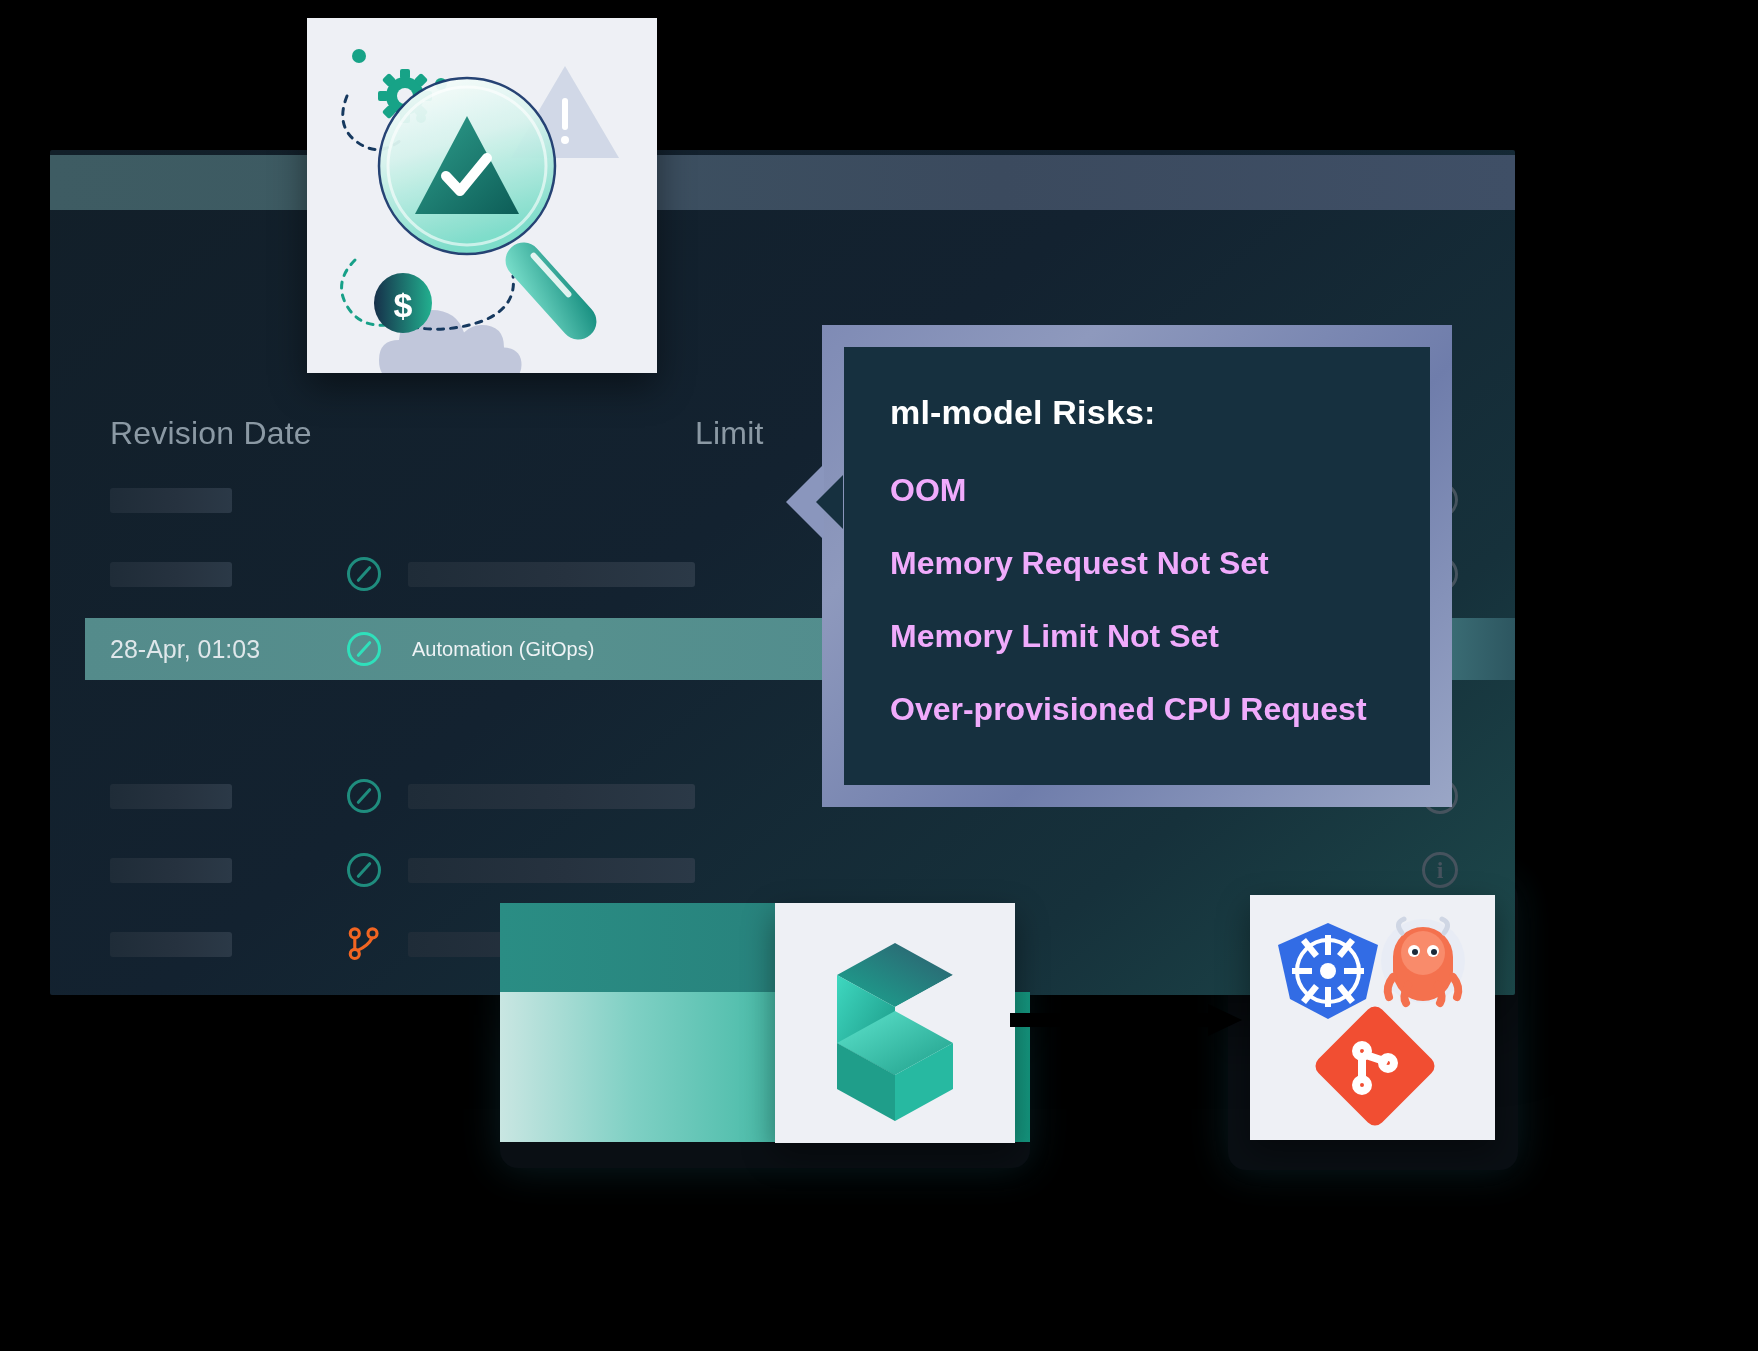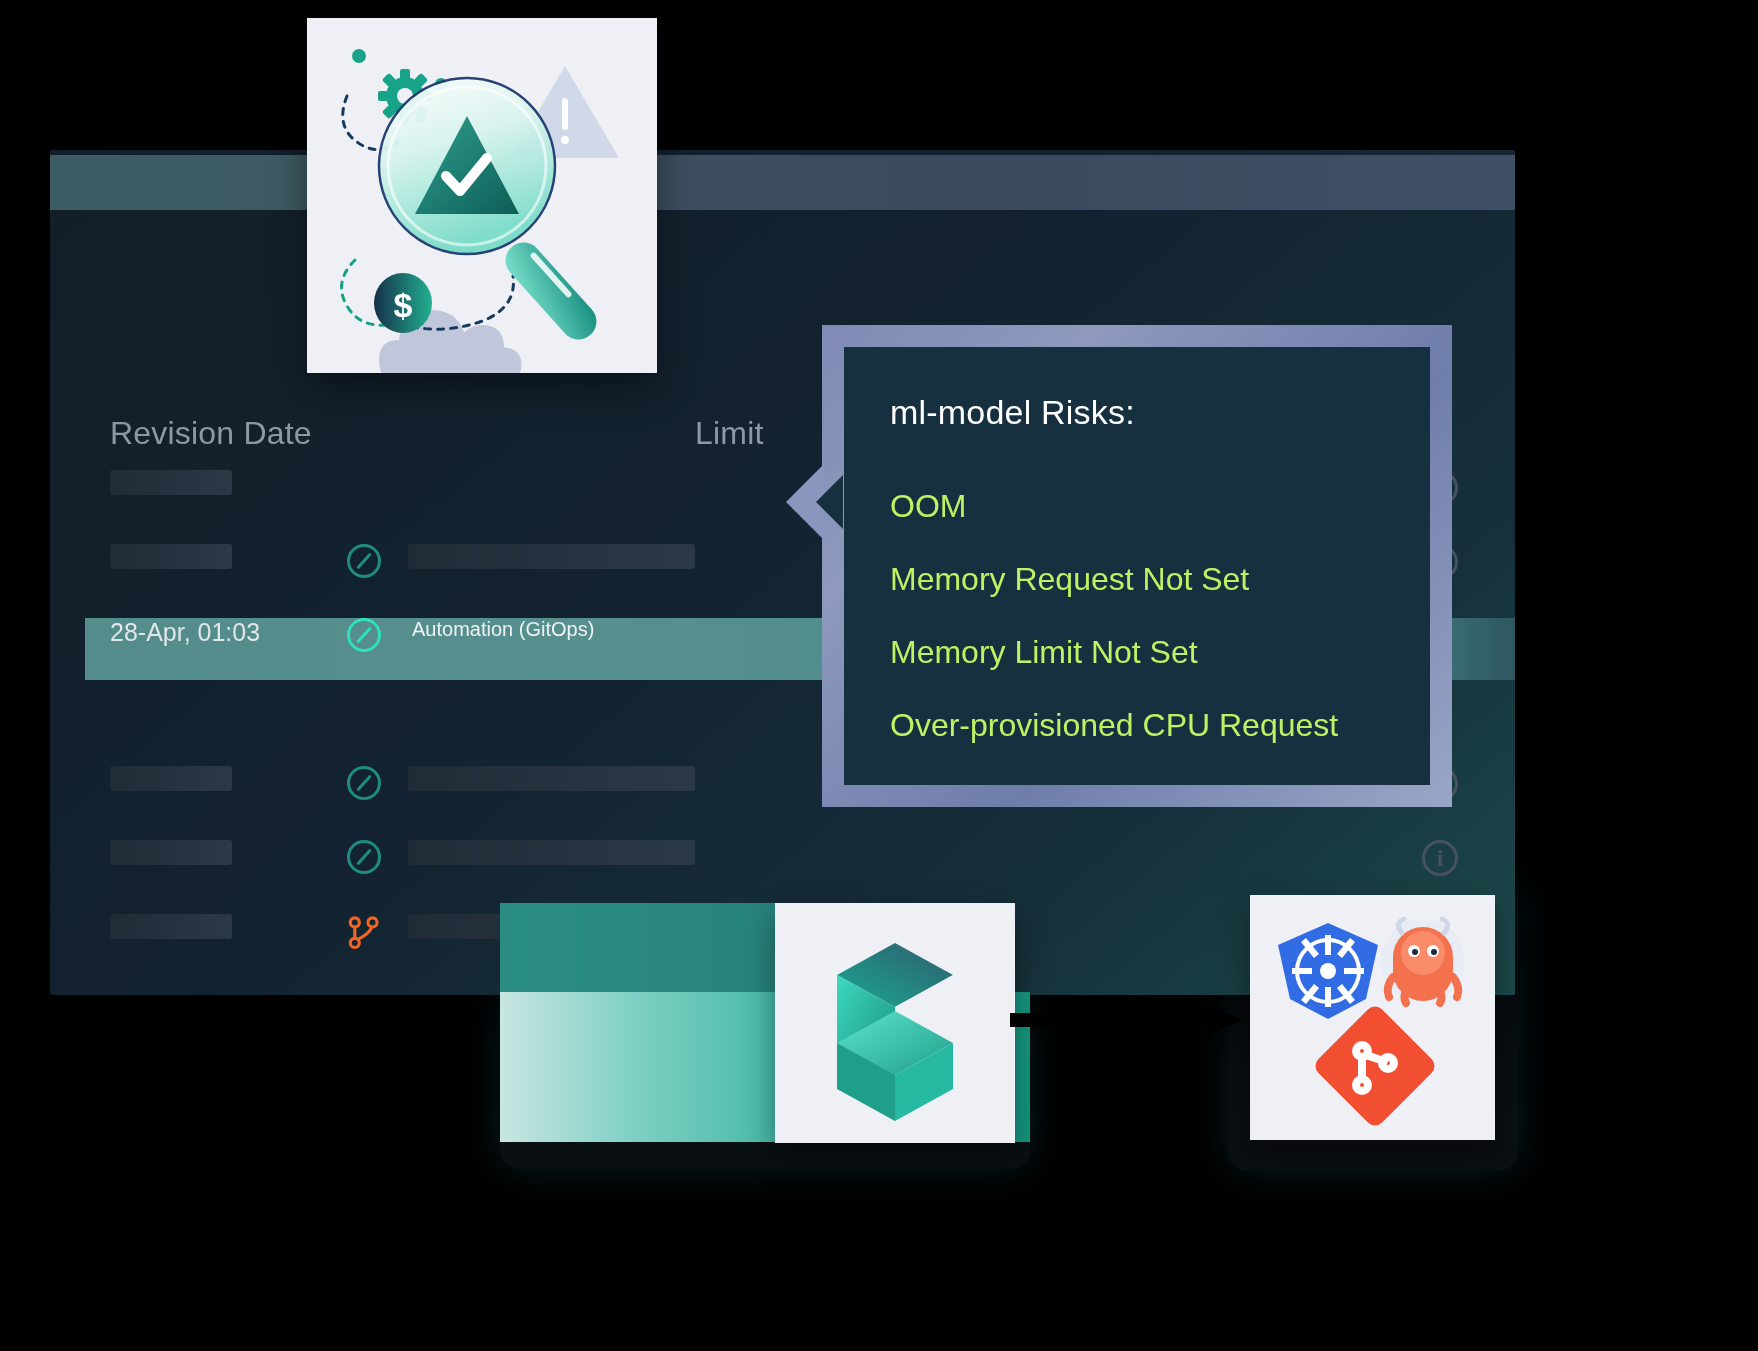--- a/index.html
+++ b/index.html
@@ -41,21 +41,21 @@
   .col-head.reason { left:645px; top:205px; }
 
   .hbar { position:absolute; height:24px; border-radius:2px; }
 
   .row {
     position:absolute;
     left:35px;
     width:1400px;
     height:60px;
     display:flex;
-    align-items:flex-start;
+    align-items:center;
     gap:16px;
   }
   .row .cell-date { width:235px; padding-left:25px; }
   .row .cell-icon { width:56px; display:flex; justify-content:center; align-items:center; }
   .row .cell-reason { flex:1; display:flex; align-items:center; }
   .row .cell-info { width:90px; display:flex; justify-content:center; align-items:center; }
 
   .ph {
     height:25px; border-radius:3px;
     background:linear-gradient(90deg,#1f2c38 0%,#26323f 55%,#2b3947 100%);
@@ -121,24 +121,24 @@
     position:absolute; inset:0;
     background:linear-gradient(135deg,#7f8bb5 0%,#8e99bd 25%,#6f7dab 60%,#9aa6c6 100%);
     padding:22px;
   }
   .tooltip-inner {
     width:100%; height:100%;
     background:#16303f;
     padding:46px 46px;
   }
   .tip-title {
-    color:#ffffff; font-size:34px; font-weight:normal;
-    margin-bottom:56px; letter-spacing:.2px;
-  }
-  .tip-item { color:#bef264; font-size:32px; margin-bottom:36px; white-space:nowrap; }
+    color:#ffffff; font-size:34px; font-weight:bold;
+    margin-bottom:40px; letter-spacing:.2px;
+  }
+  .tip-item { color:#f0abfc; font-size:32px; margin-bottom:36px; white-space:nowrap;font-weight:bold; }
   .tip-arrow {
     position:absolute; left:-36px; top:139px;
     width:0; height:0;
     border-top:38px solid transparent;
     border-bottom:38px solid transparent;
     border-right:38px solid #8a96bd;
   }
   .tip-arrow-inner {
     position:absolute; left:-6px; top:150px;
     width:0; height:0;

